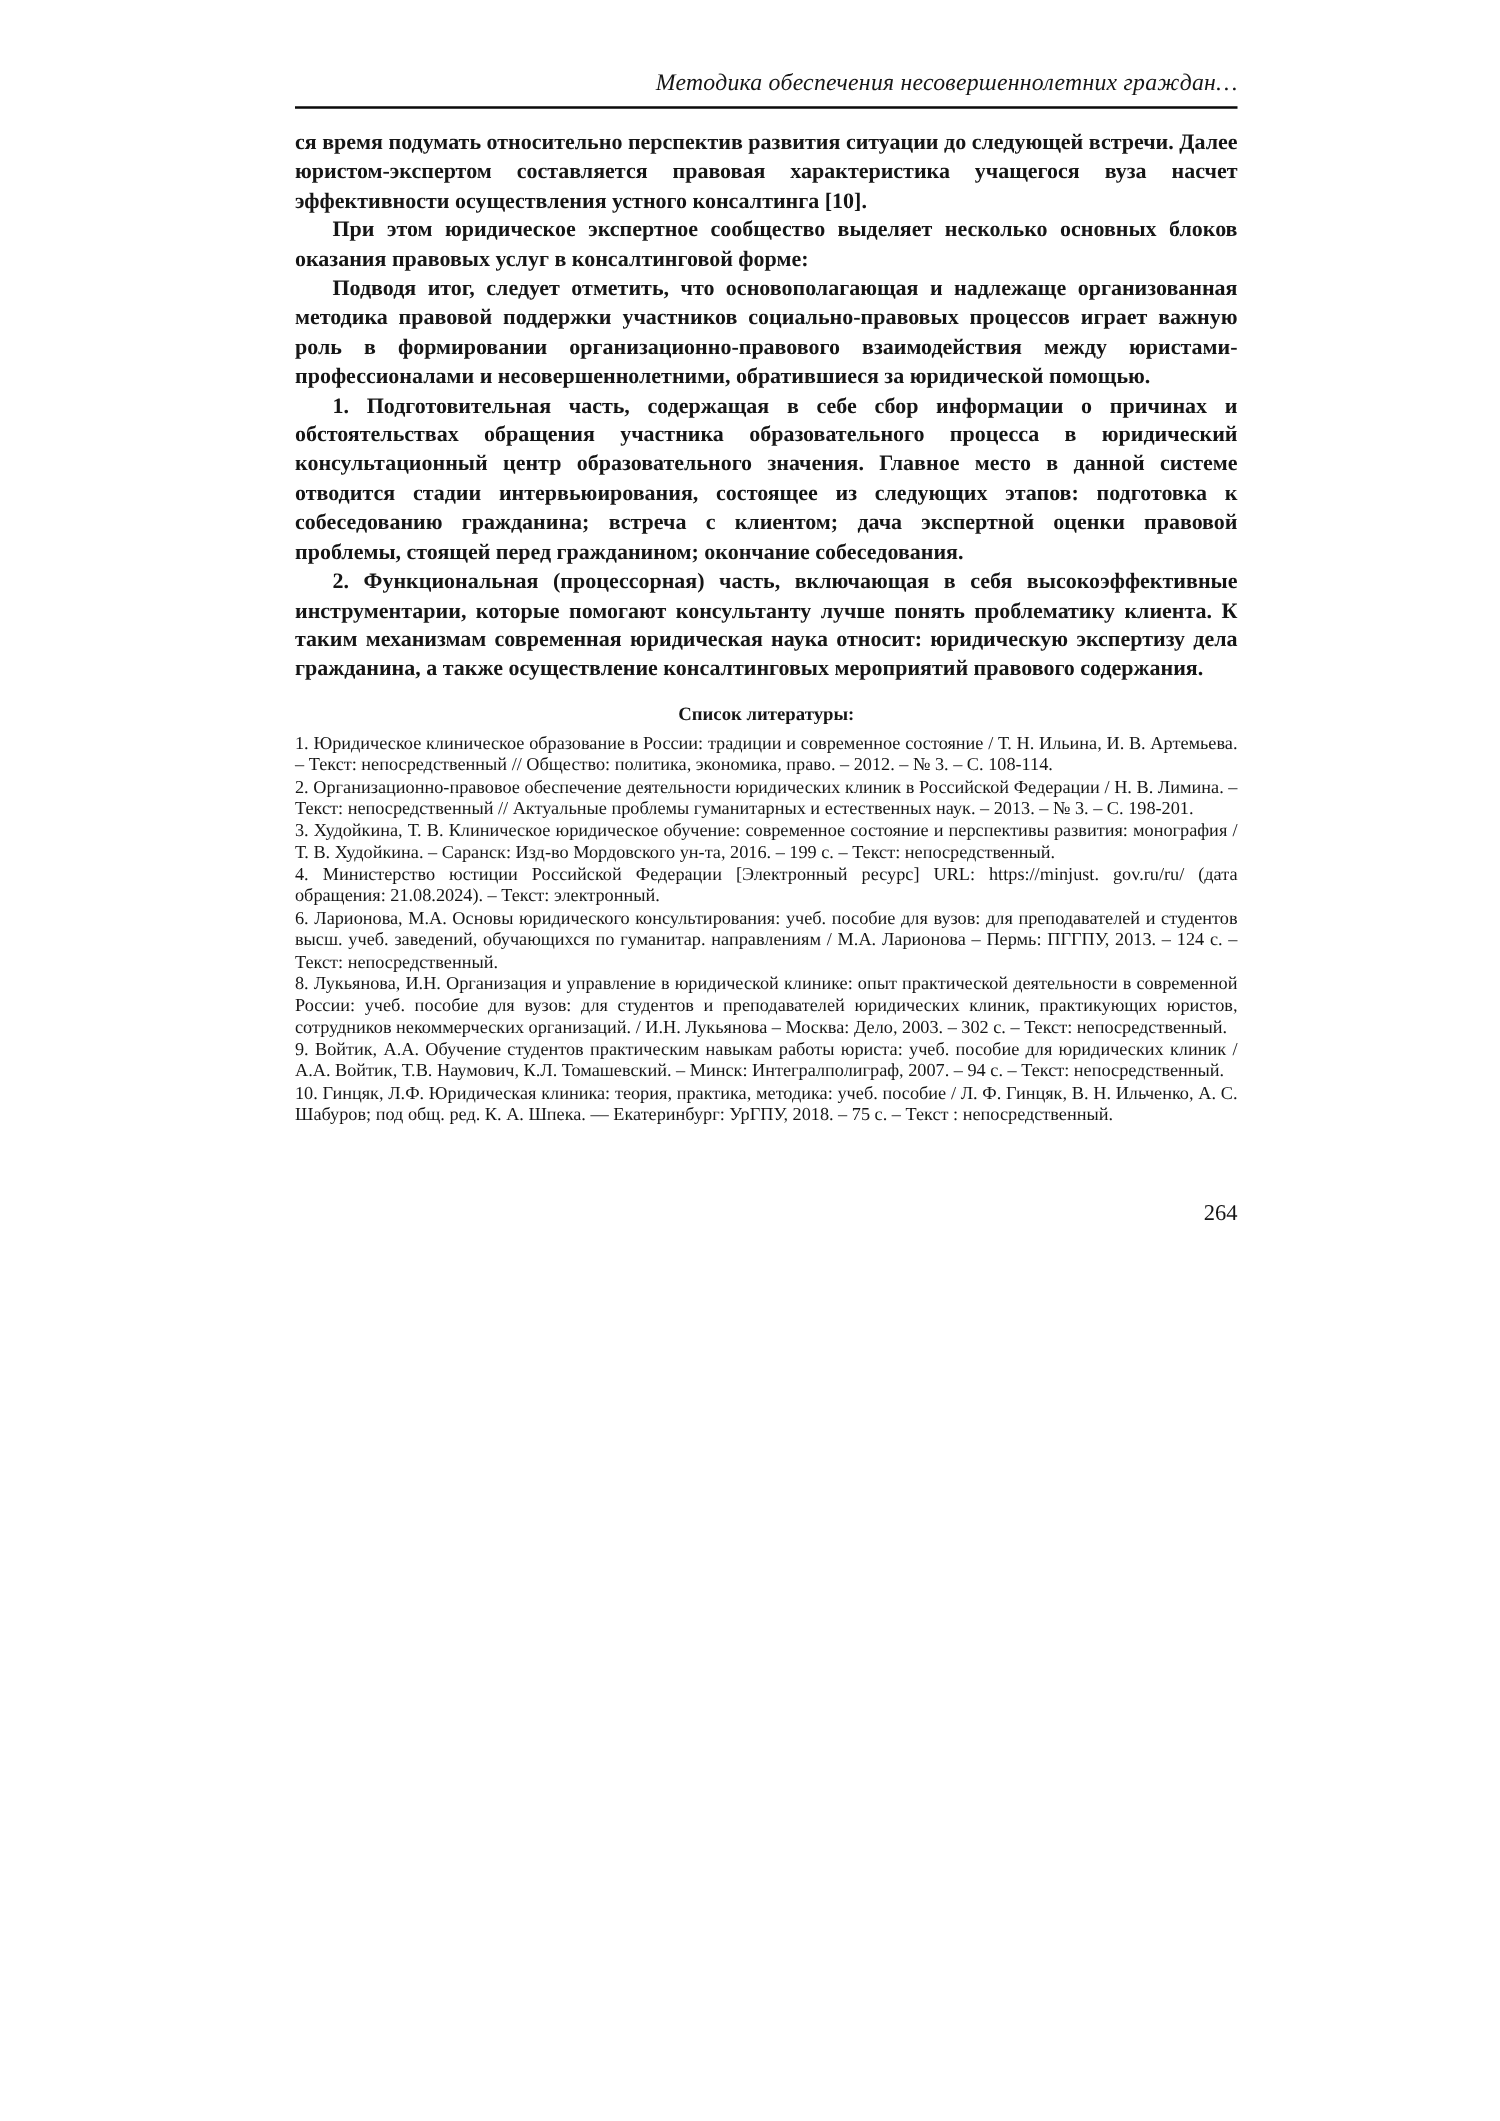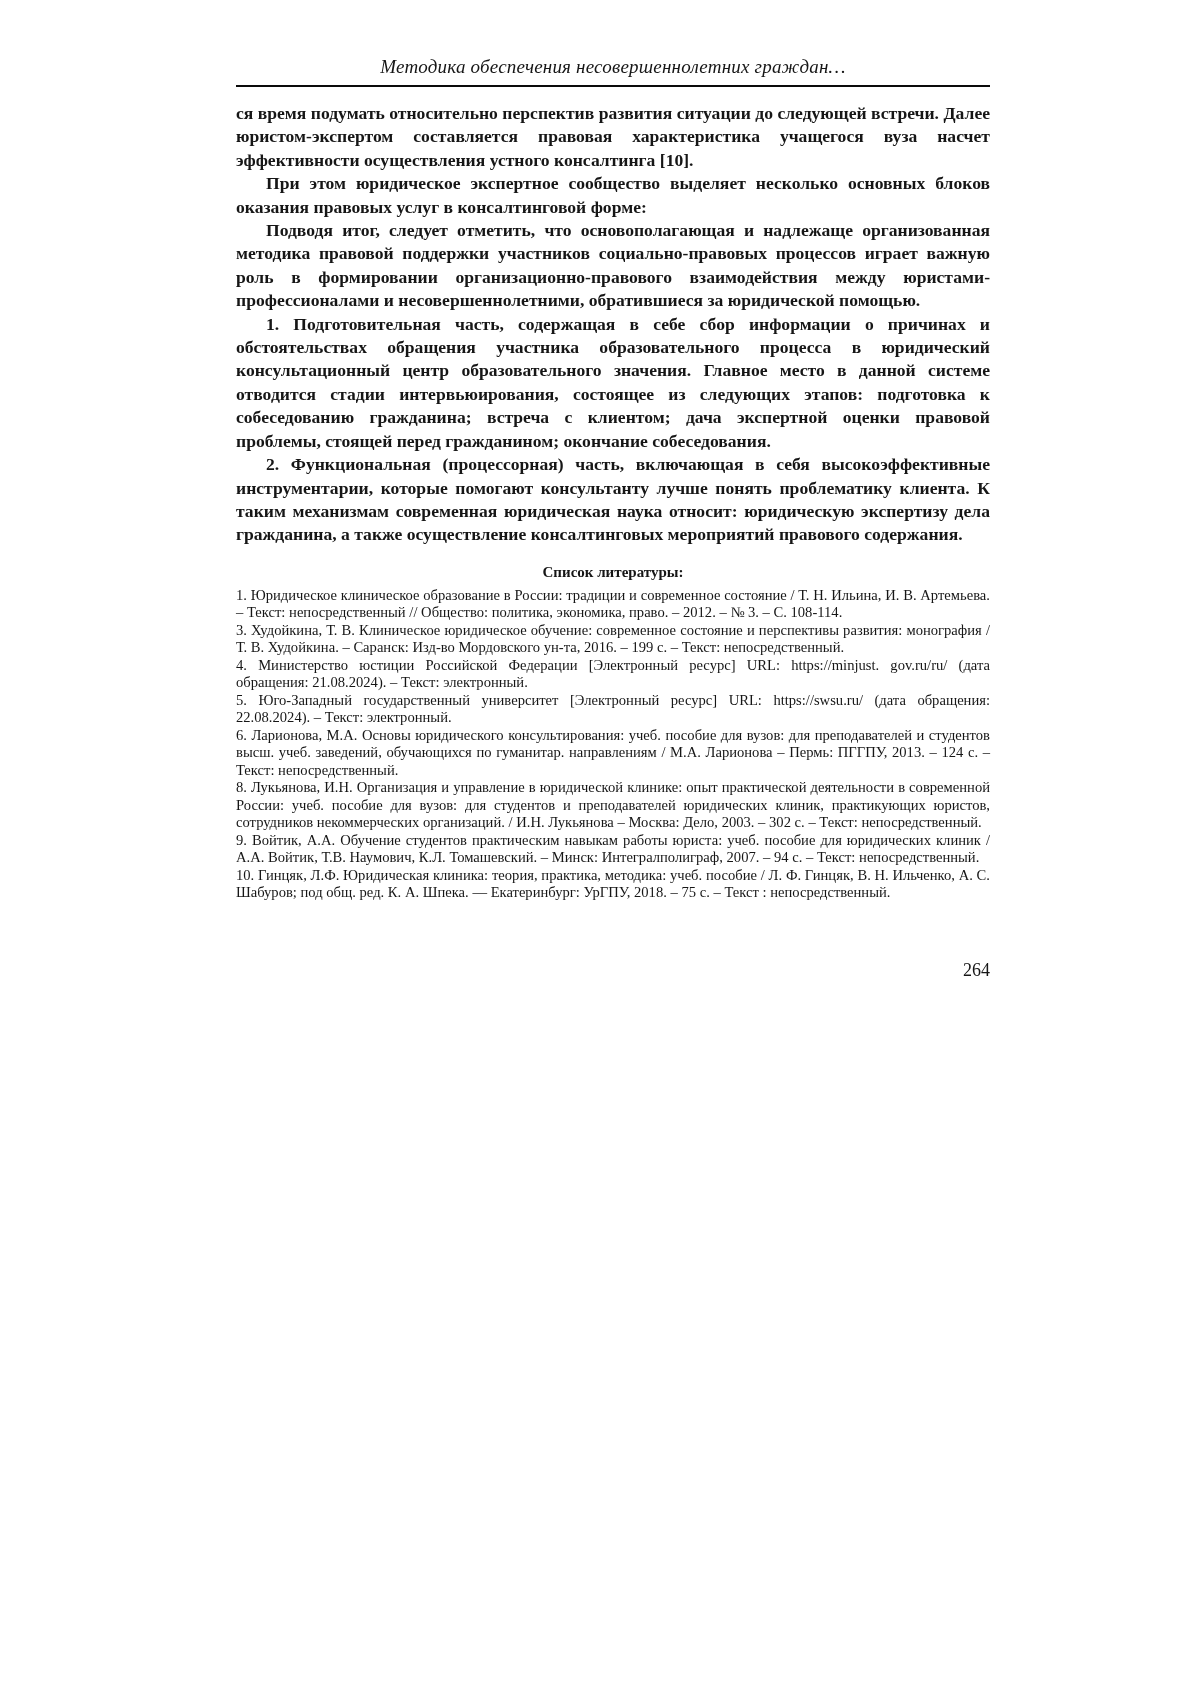--- a/index.html
+++ b/index.html
@@ -18,21 +18,21 @@
   }
   .content {
     position: absolute;
     left: 236px;
     top: 56px;
     width: 754px;
   }
   .running-head {
     font-style: italic;
     font-size: 19px;
-    text-align: center;
+    text-align: right;
     letter-spacing: 0.2px;
     padding-bottom: 7px;
     white-space: nowrap;
   }
   .header-rule {
     border: none;
     border-top: 2px solid #0a0a0a;
     height: 0;
     margin: 0 0 15px 0;
   }
@@ -80,23 +80,23 @@
       <p class="body-par no-indent">ся время подумать относительно перспектив развития ситуации до следующей встречи. Далее юристом-экспертом составляется правовая характеристика учащегося вуза насчет эффективности осуществления устного консалтинга [10].</p>
       <p class="body-par">При этом юридическое экспертное сообщество выделяет несколько основных блоков оказания правовых услуг в консалтинговой форме:</p>
       <p class="body-par">Подводя итог, следует отметить, что основополагающая и надлежаще организованная методика правовой поддержки участников социально-правовых процессов играет важную роль в формировании организационно-правового взаимодействия между юристами-профессионалами и несовершеннолетними, обратившиеся за юридической помощью.</p>
       <p class="body-par">1. Подготовительная часть, содержащая в себе сбор информации о причинах и обстоятельствах обращения участника образовательного процесса в юридический консультационный центр образовательного значения. Главное место в данной системе отводится стадии интервьюирования, состоящее из следующих этапов: подготовка к собеседованию гражданина; встреча с клиентом; дача экспертной оценки правовой проблемы, стоящей перед гражданином; окончание собеседования.</p>
       <p class="body-par">2. Функциональная (процессорная) часть, включающая в себя высокоэффективные инструментарии, которые помогают консультанту лучше понять проблематику клиента. К таким механизмам современная юридическая наука относит: юридическую экспертизу дела гражданина, а также осуществление консалтинговых мероприятий правового содержания.</p>
     </main>
 
     <section>
       <div class="refs-heading">Список литературы:</div>
       <p class="ref">1. Юридическое клиническое образование в России: традиции и современное состояние / Т. Н. Ильина, И. В. Артемьева. – Текст: непосредственный // Общество: политика, экономика, право. – 2012. – № 3. – С. 108-114.</p>
+      <p class="ref">2. Организационно-правовое обеспечение деятельности юридических клиник в Российской Федерации / Н. В. Лимина. – Текст: непосредственный // Актуальные проблемы гуманитарных и естественных наук. – 2013. – № 3. – С. 198-201.</p>
       <p class="ref">3. Худойкина, Т. В. Клиническое юридическое обучение: современное состояние и перспективы развития: монография / Т. В. Худойкина. – Саранск: Изд-во Мордовского ун-та, 2016. – 199 с. – Текст: непосредственный.</p>
       <p class="ref">4. Министерство юстиции Российской Федерации [Электронный ресурс] URL: https://minjust. gov.ru/ru/ (дата обращения: 21.08.2024). – Текст: электронный.</p>
-      <p class="ref">5. Юго-Западный государственный университет [Электронный ресурс] URL: https://swsu.ru/ (дата обращения: 22.08.2024). – Текст: электронный.</p>
       <p class="ref">6. Ларионова, М.А. Основы юридического консультирования: учеб. пособие для вузов: для преподавателей и студентов высш. учеб. заведений, обучающихся по гуманитар. направлениям / М.А. Ларионова – Пермь: ПГГПУ, 2013. – 124 с. – Текст: непосредственный.</p>
       <p class="ref">8. Лукьянова, И.Н. Организация и управление в юридической клинике: опыт практической деятельности в современной России: учеб. пособие для вузов: для студентов и преподавателей юридических клиник, практикующих юристов, сотрудников некоммерческих организаций. / И.Н. Лукьянова – Москва: Дело, 2003. – 302 с. – Текст: непосредственный.</p>
       <p class="ref">9. Войтик, А.А. Обучение студентов практическим навыкам работы юриста: учеб. пособие для юридических клиник / А.А. Войтик, Т.В. Наумович, К.Л. Томашевский. – Минск: Интегралполиграф, 2007. – 94 с. – Текст: непосредственный.</p>
       <p class="ref">10. Гинцяк, Л.Ф. Юридическая клиника: теория, практика, методика: учеб. пособие / Л. Ф. Гинцяк, В. Н. Ильченко, А. С. Шабуров; под общ. ред. К. А. Шпека. — Екатеринбург: УрГПУ, 2018. – 75 с. – Текст : непосредственный.</p>
     </section>
 
     <footer>
       <div class="page-number">264</div>
     </footer>
 

